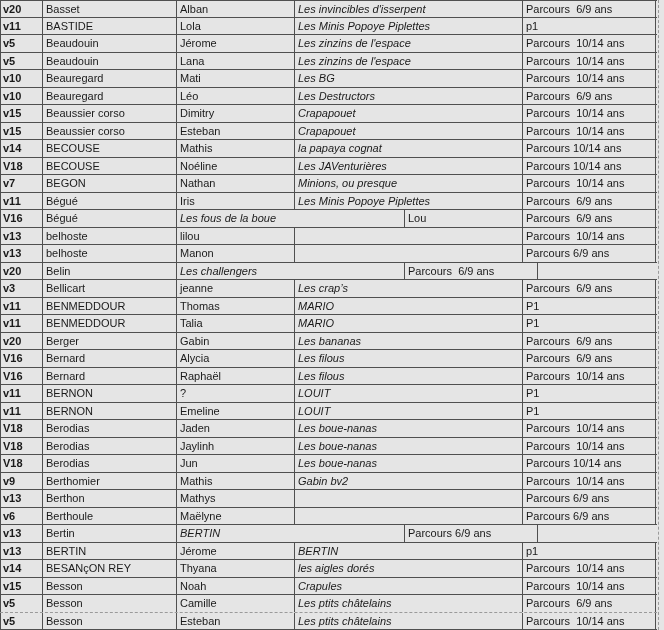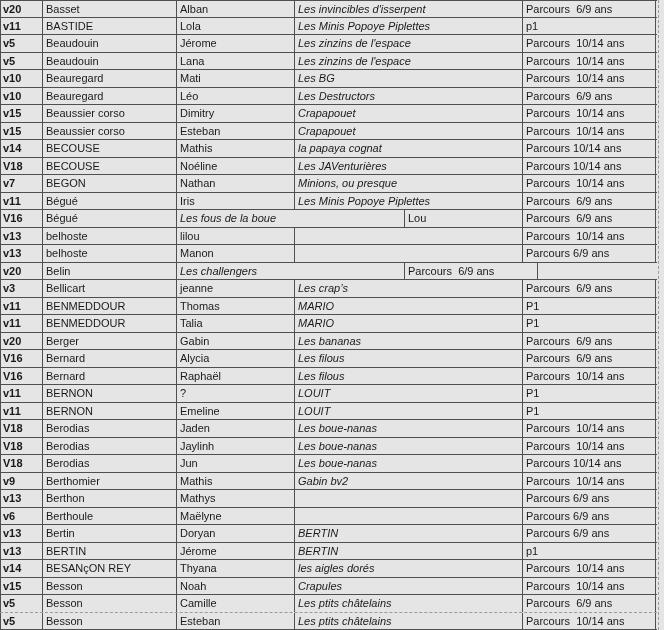--- a/index.html
+++ b/index.html
@@ -274,21 +274,20 @@
       <div class="row">
         <div class="cell c0">v6</div>
         <div class="cell c1">Berthoule</div>
         <div class="cell c2">Maëlyne</div>
         <div class="cell c3"></div>
         <div class="cell c4">Parcours 6/9 ans</div>
       </div>
       <div class="row">
         <div class="cell c0">v13</div>
         <div class="cell c1">Bertin</div>
-        <div class="cell c2">Doryan</div>
         <div class="cell c3">BERTIN</div>
         <div class="cell c4">Parcours 6/9 ans</div>
       </div>
       <div class="row">
         <div class="cell c0">v13</div>
         <div class="cell c1">BERTIN</div>
         <div class="cell c2">Jérome</div>
         <div class="cell c3">BERTIN</div>
         <div class="cell c4">p1</div>
       </div>

